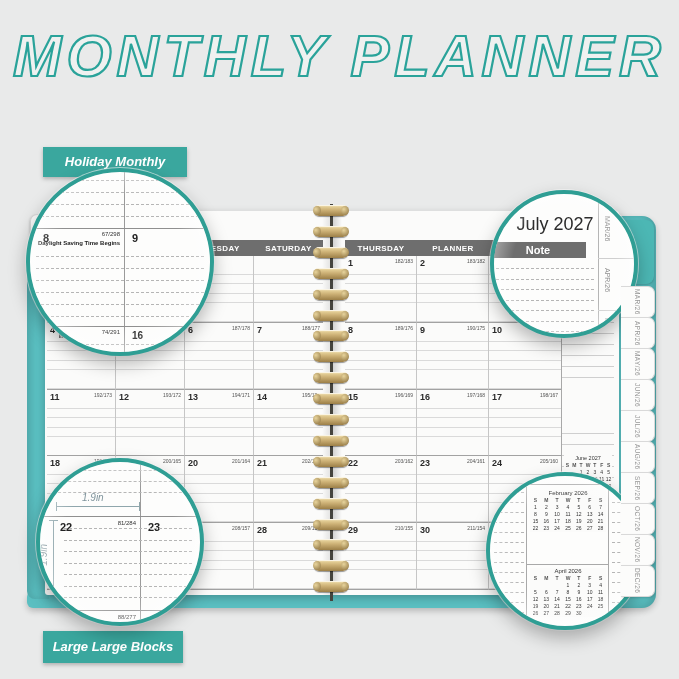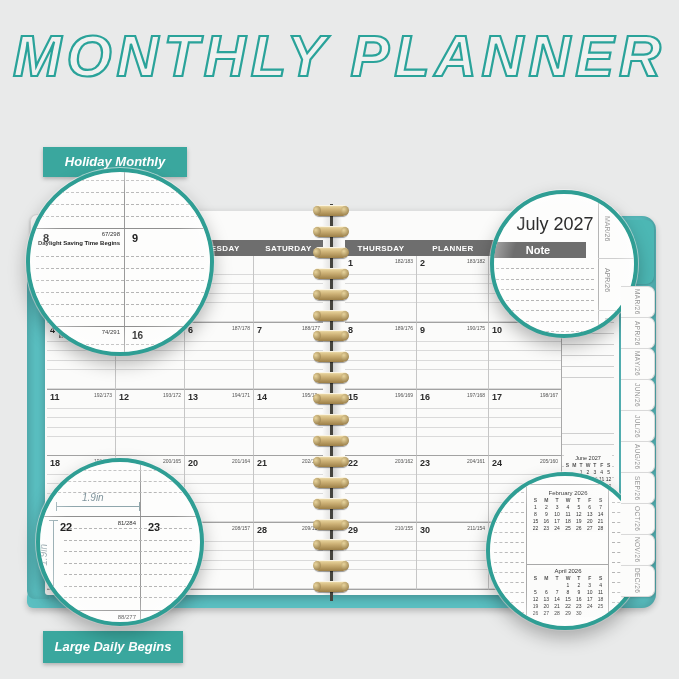--- a/index.html
+++ b/index.html
@@ -112,21 +112,21 @@
   #inset4 .mini-title{font-size:6px;}
 </style>
 </head>
 <body>
 
 <div id="stage">
 
   <div class="main-title">MONTHLY PLANNER</div>
 
   <div class="callout" id="lbl-holiday">Holiday Monthly</div>
-  <div class="callout" id="lbl-blocks">Large Daily Begins</div>
+  <div class="callout" id="lbl-blocks">Large Large Blocks</div>
 
   <div class="cover" id="cover-right"></div>
   <div id="tab-teal"></div>
   <div class="cover" id="cover-bottom"></div>
   <div class="cover" id="cover-left"></div>
   <div id="tab-feb">
       <span class="vtext">FEB/26</span>
     </div>
   <div id="tab-jan">
       <span class="vtext">JAN/26</span>

